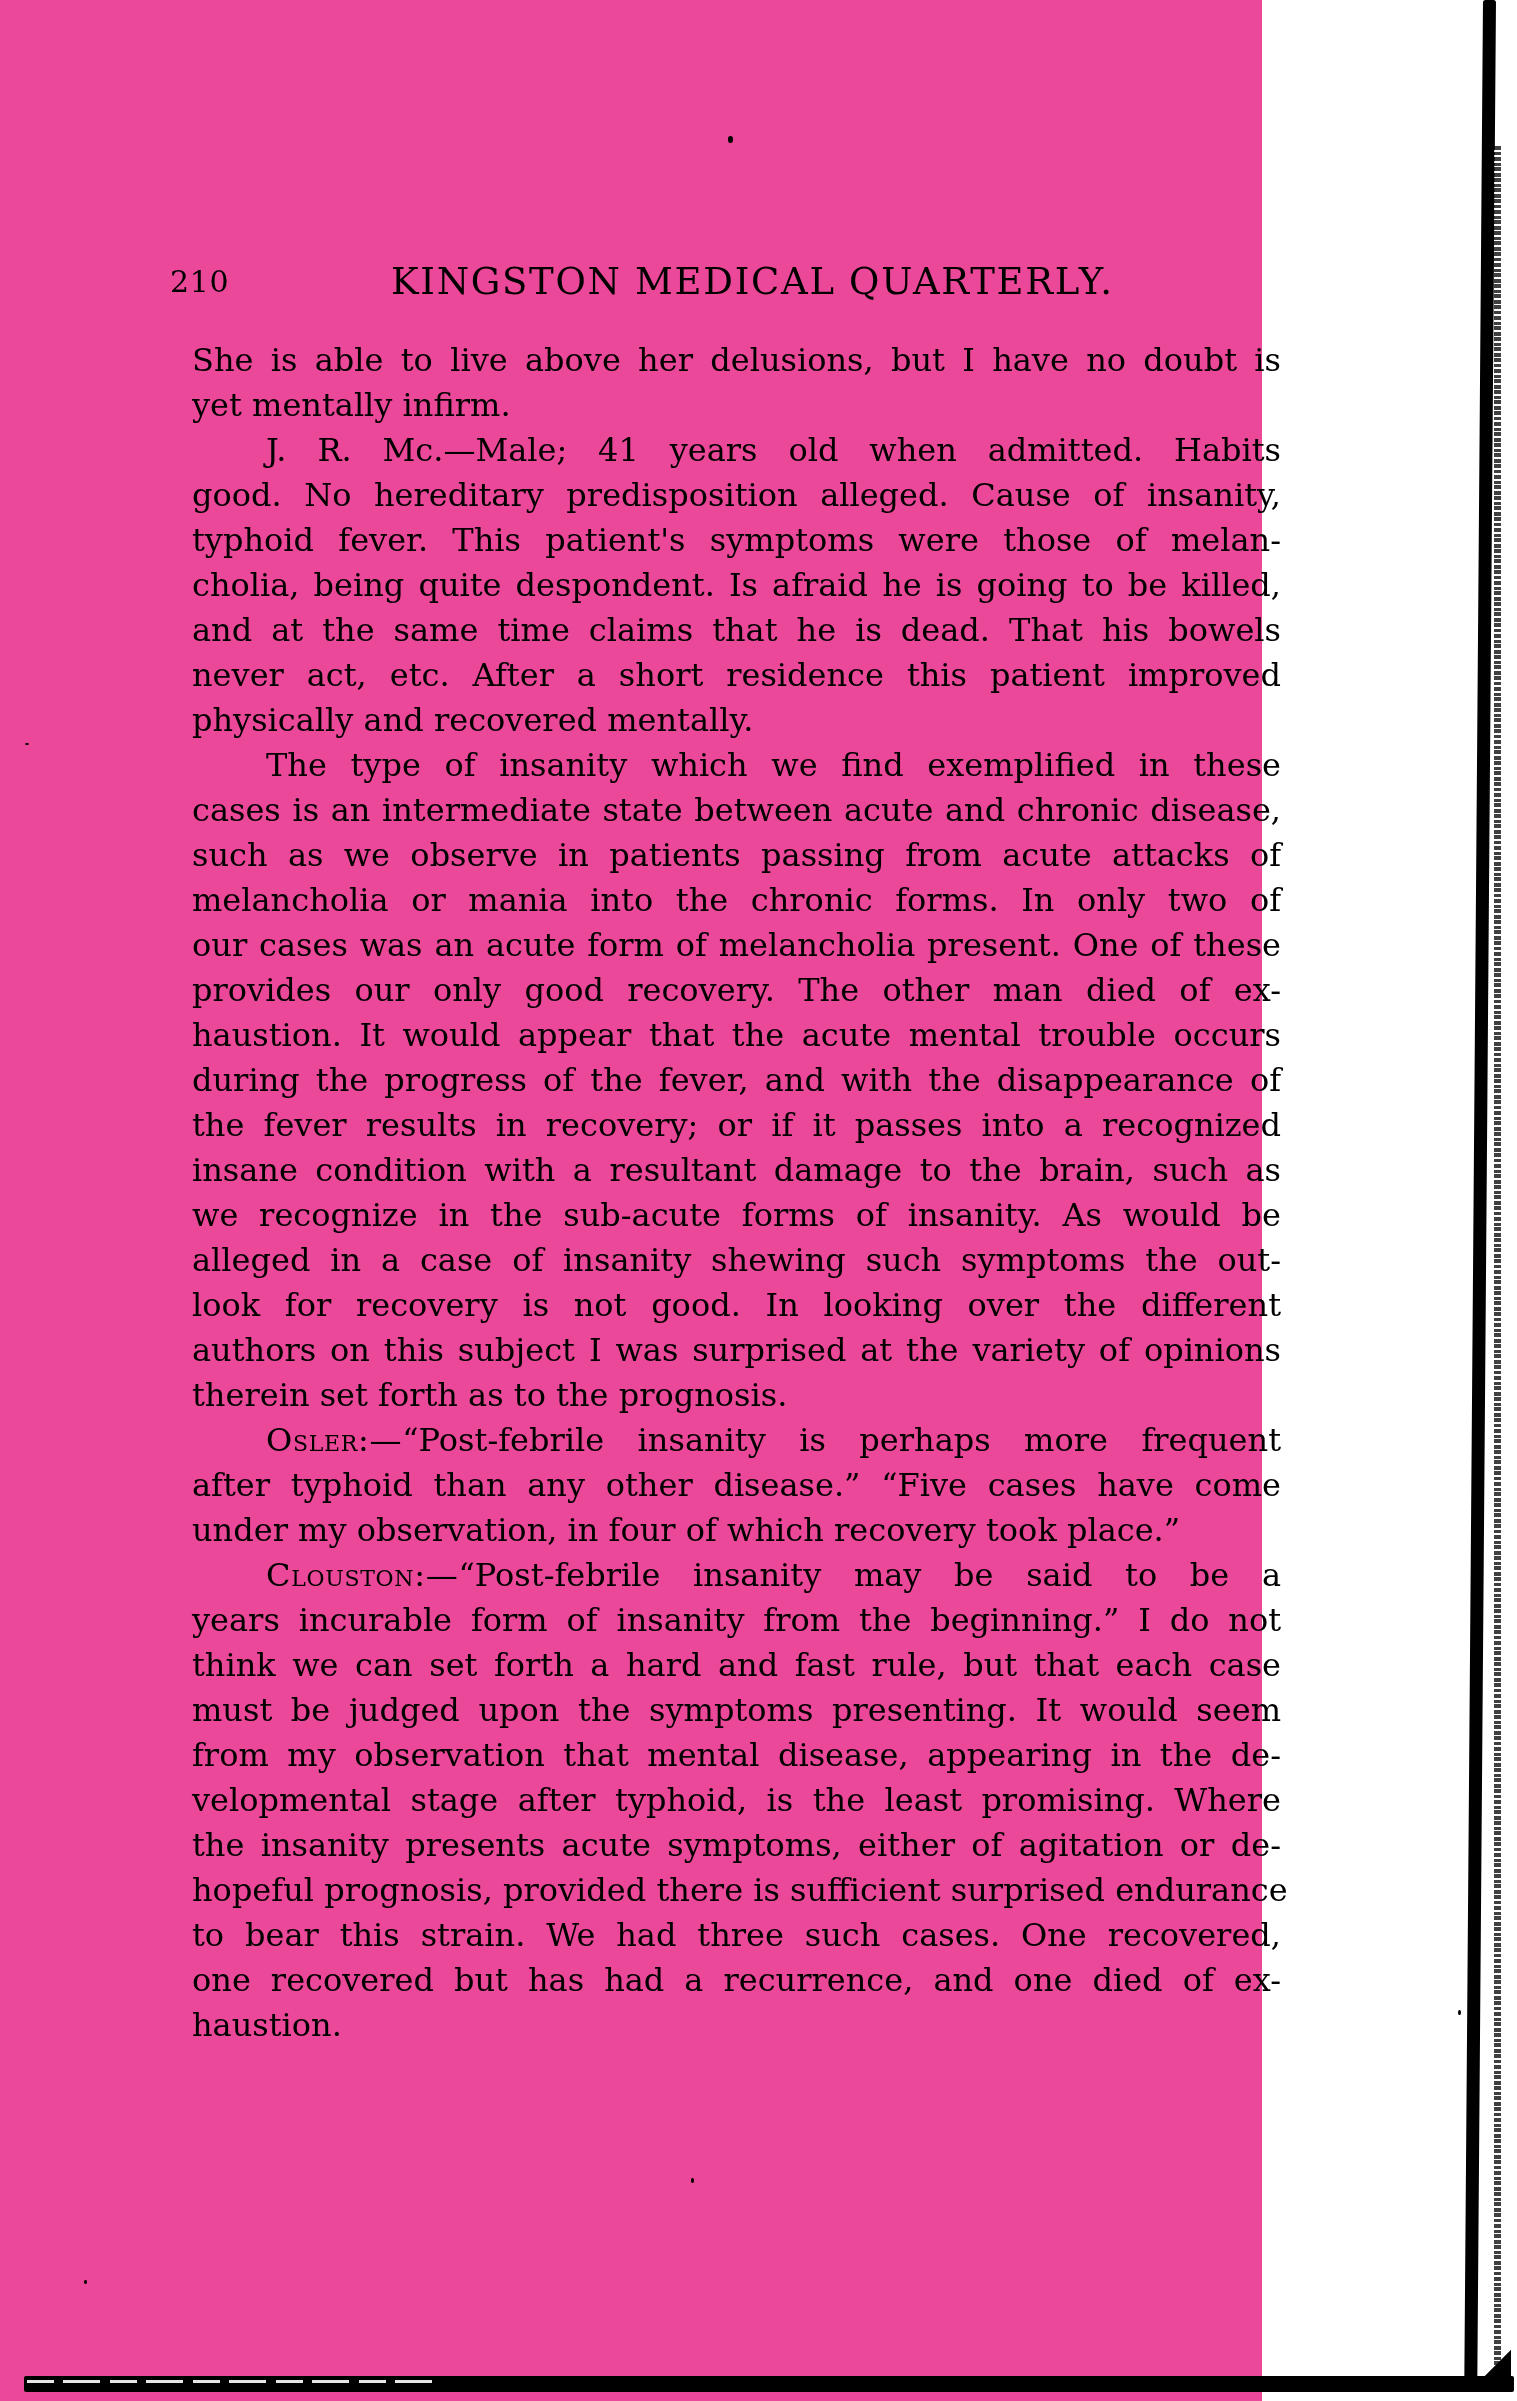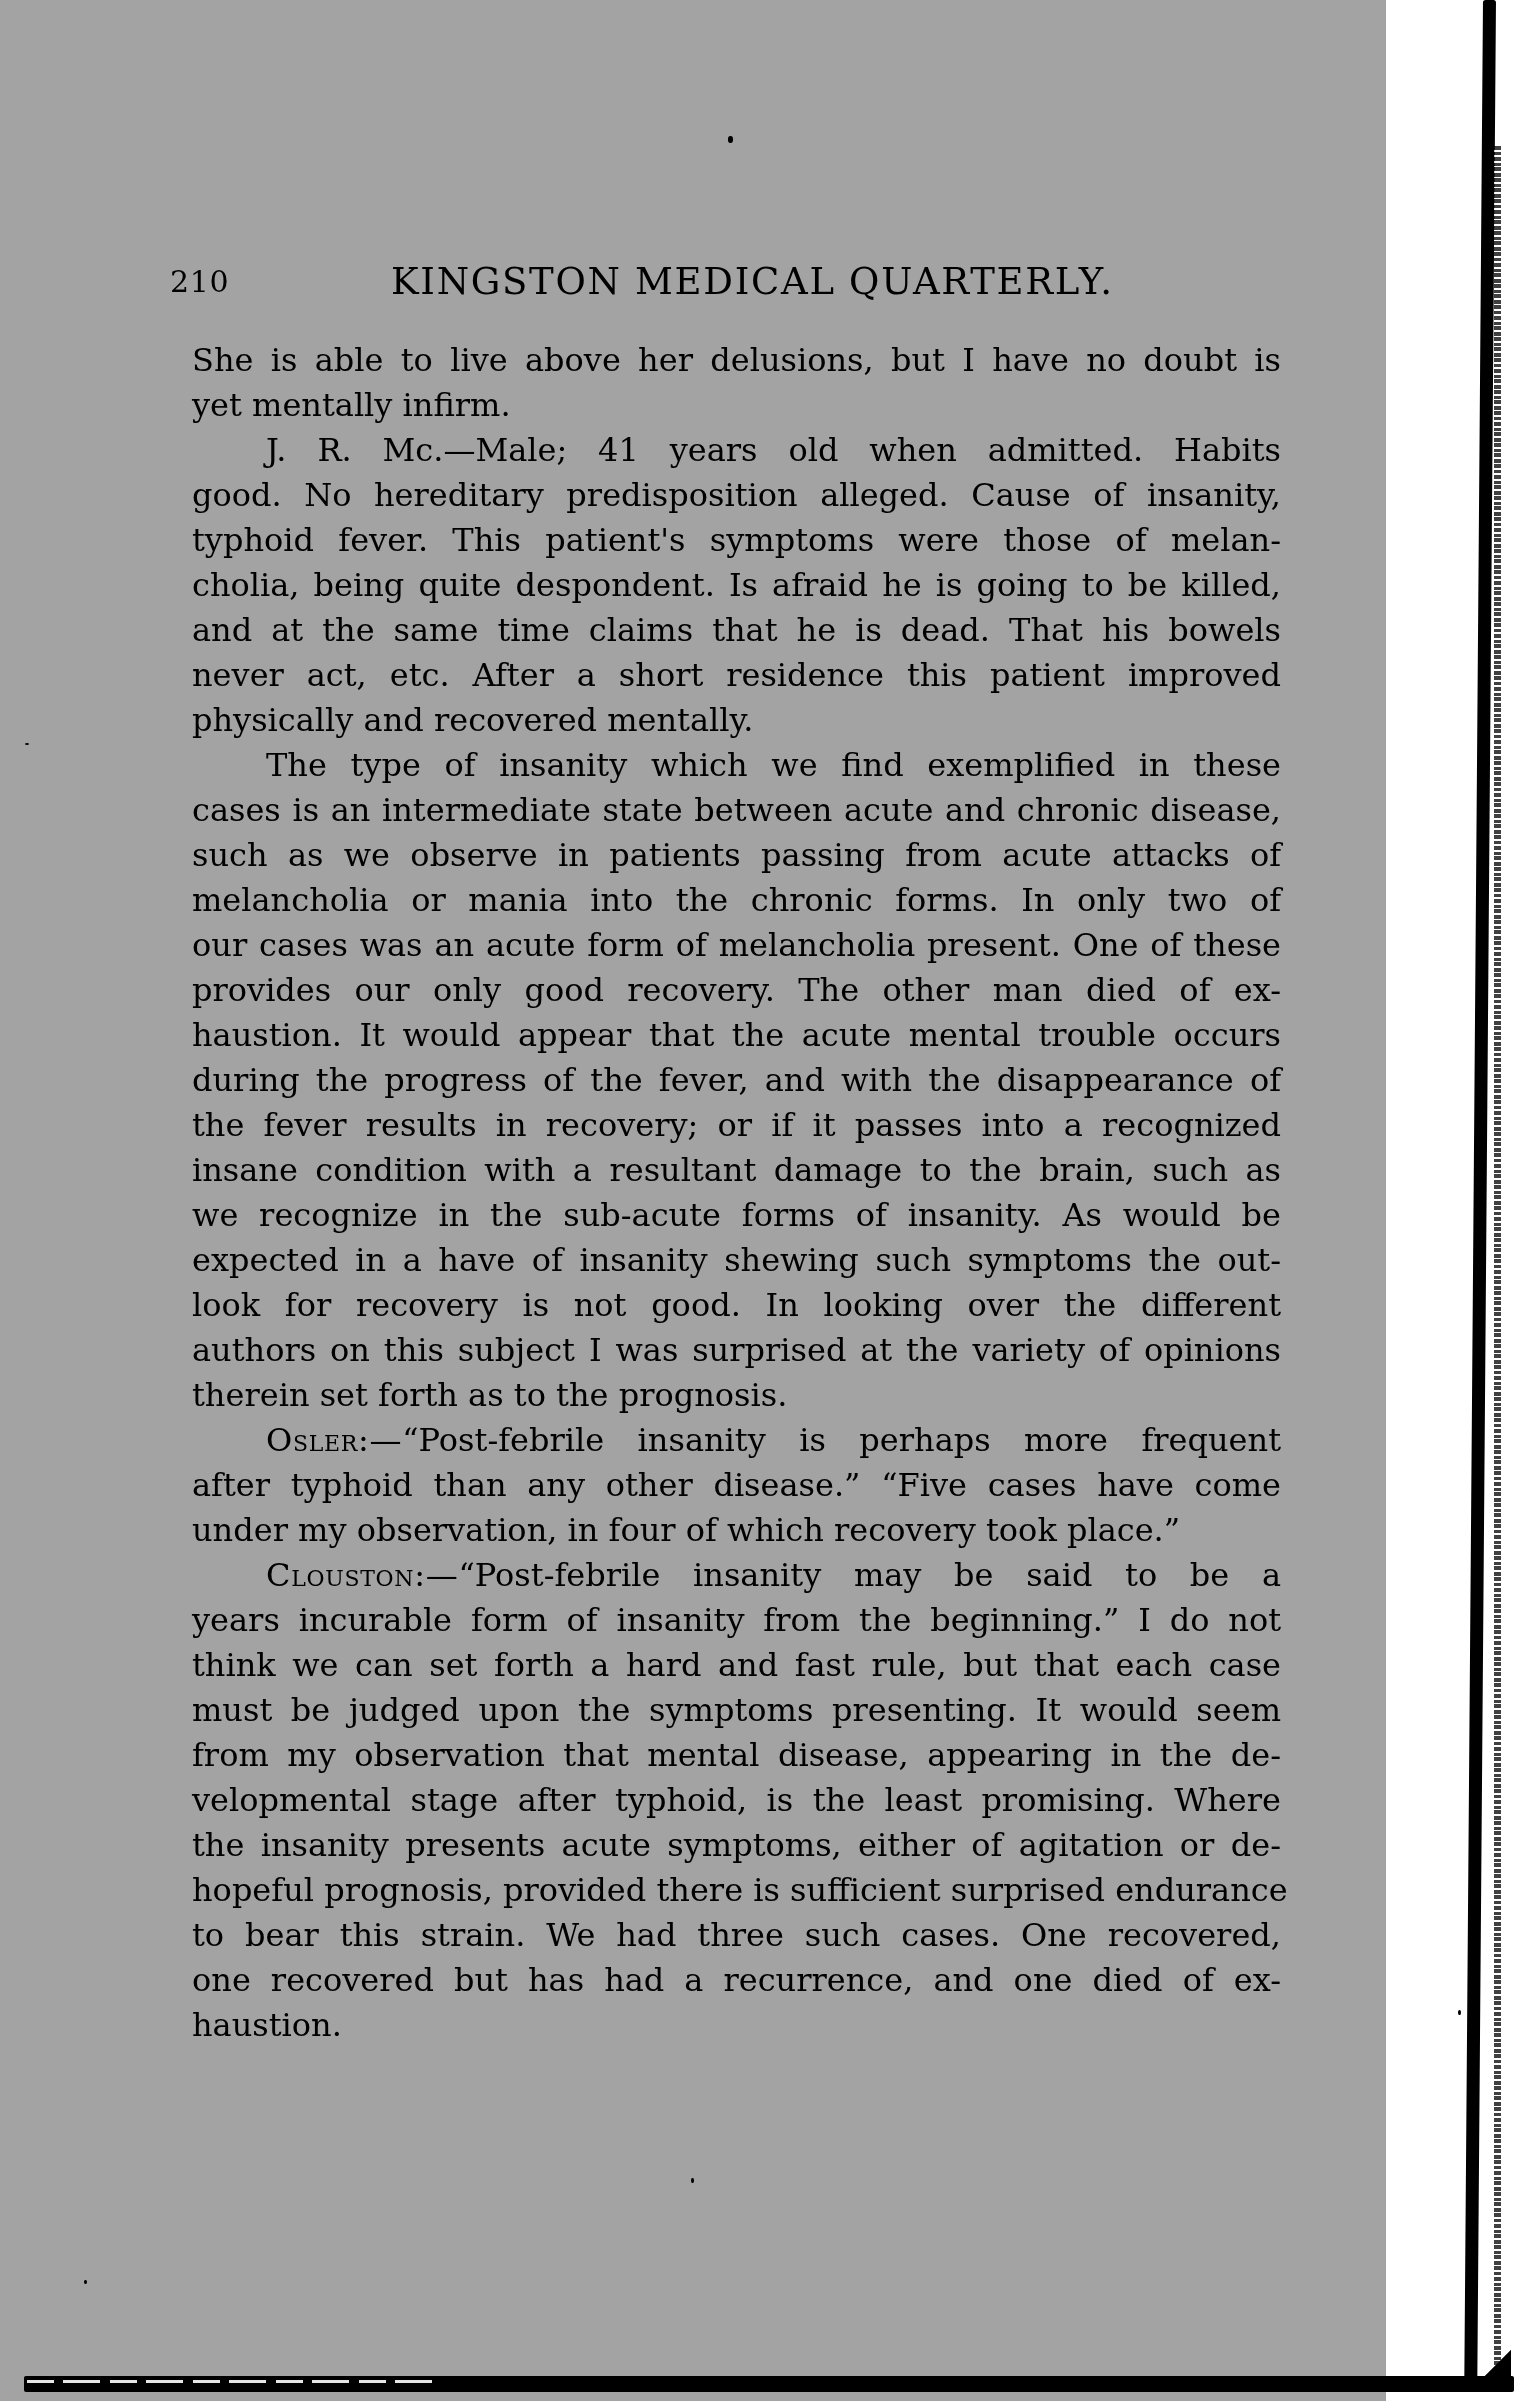--- a/index.html
+++ b/index.html
@@ -11,22 +11,22 @@
     width: 1518px;
     height: 2401px;
     position: relative;
     overflow: hidden;
     font-family: "DejaVu Serif", "Liberation Serif", serif;
     color: #000000;
   }
   .page {
     position: absolute;
     left: 0; top: 0;
-    width: 1386px; height: 2401px;
-    background: #a3a3a3;
+    width: 1262px; height: 2401px;
+    background: #ec4899;
   }
   
   .edge-right {
     position: absolute;
     left: 1483px; top: 0;
     width: 13.2px; height: 2384px;
     background: #000;
     border-radius: 2.6px;
     transform: skewX(-0.45deg);
     transform-origin: top left;
@@ -152,21 +152,21 @@
       <div class="line"><span>cases is an intermediate state between acute and chronic disease,</span></div>
       <div class="line"><span>such as we observe in patients passing from acute attacks of</span></div>
       <div class="line"><span>melancholia or mania into the chronic forms.  In only two of</span></div>
       <div class="line"><span>our cases was an acute form of melancholia present.  One of these</span></div>
       <div class="line"><span>provides our only good recovery.  The other man died of ex-</span></div>
       <div class="line"><span>haustion.  It would appear that the acute mental trouble occurs</span></div>
       <div class="line"><span>during the progress of the fever, and with the disappearance of</span></div>
       <div class="line"><span>the fever results in recovery; or if it passes into a recognized</span></div>
       <div class="line"><span>insane condition with a resultant damage to the brain, such as</span></div>
       <div class="line"><span>we recognize in the sub-acute forms of insanity.  As would be</span></div>
-      <div class="line"><span>expected in a have of insanity shewing such symptoms the out-</span></div>
+      <div class="line"><span>alleged in a case of insanity shewing such symptoms the out-</span></div>
       <div class="line"><span>look for recovery is not good.  In looking over the different</span></div>
       <div class="line"><span>authors on this subject I was surprised at the variety of opinions</span></div>
       <div class="line last"><span>therein set forth as to the prognosis.</span></div>
       <div class="line indent"><span class="smallcaps">Osler:—</span><span>“Post-febrile insanity is perhaps more frequent</span></div>
       <div class="line"><span>after typhoid than any other disease.”  “Five cases have come</span></div>
       <div class="line last"><span>under my observation, in four of which recovery took place.”</span></div>
       <div class="line indent"><span class="smallcaps">Clouston:—</span><span>“Post-febrile insanity may be said to be a</span></div>
       <div class="line"><span>years incurable form of insanity from the beginning.”  I do not</span></div>
       <div class="line"><span>think we can set forth a hard and fast rule, but that each case</span></div>
       <div class="line"><span>must be judged upon the symptoms presenting.  It would seem</span></div>

